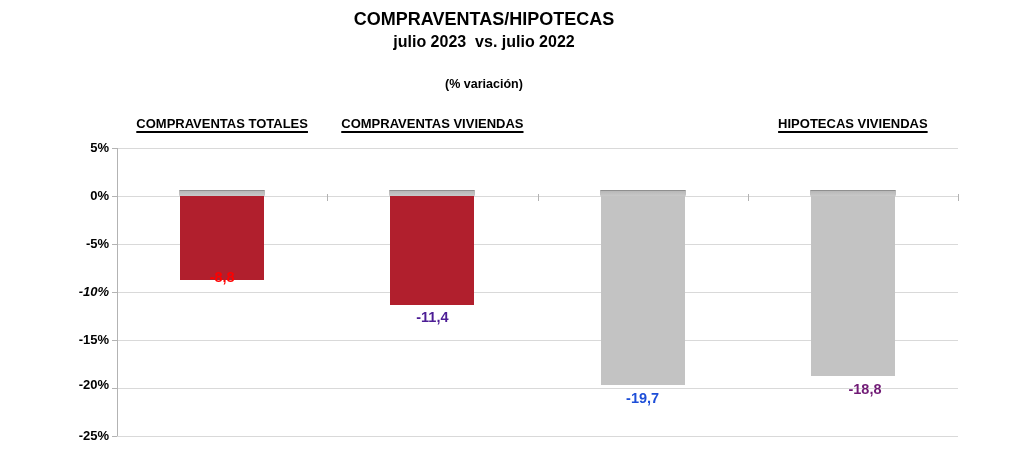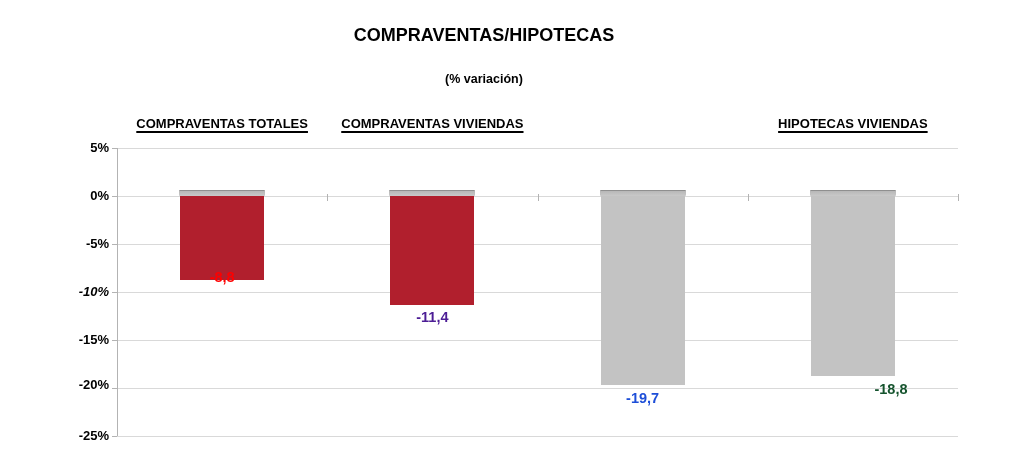--- a/index.html
+++ b/index.html
@@ -5,21 +5,21 @@
   html,body{margin:0;padding:0;background:#ffffff;}
   .page{
     position:relative;
     width:1034px;height:461px;
     background:#ffffff;
     overflow:hidden;
     font-family:"Liberation Sans", sans-serif;
     color:#000;
   }
   .title-block{
-    position:absolute;left:0;top:24px;width:968px;
+    position:absolute;left:0;top:8px;width:968px;
     text-align:center;
   }
   .title{font-size:18px;font-weight:700;line-height:1.25;}
   .subtitle{font-size:16px;font-weight:700;line-height:1.35;white-space:pre-wrap;}
   .note{font-size:12.5px;font-weight:700;line-height:1.4;margin-top:24px;}
   .chart{position:absolute;left:0;top:0;width:1034px;height:461px;}
   .gridline{position:absolute;height:1px;background:#d9d9d9;}
   .tickmark{position:absolute;height:1px;background:#b3b3b3;}
   .vaxis{position:absolute;width:1px;background:#b3b3b3;}
   .cattick{position:absolute;width:1px;background:#b3b3b3;}
@@ -46,20 +46,21 @@
     position:absolute;transform:translateX(-50%);
     font-size:14.5px;font-weight:700;white-space:nowrap;
   }
 </style>
 </head>
 <body>
 
 <div class="page">
   <div class="title-block">
     <div class="title">COMPRAVENTAS/HIPOTECAS</div>
+    <div class="subtitle">julio 2023  vs. julio 2022</div>
     <div class="note">(% variación)</div>
   </div>
   <div class="chart" id="chart">
       <div class="gridline" style="left: 117px; top: 147.5px; width: 841px; background: rgb(217, 217, 217);"></div>
       <div class="tickmark" style="left: 112px; top: 147.5px; width: 5px; background: rgb(179, 179, 179);"></div>
       <div class="ytick" style="left: 9px; top: 139px;">5%</div>
       <div class="gridline" style="left: 117px; top: 195.5px; width: 841px; background: rgb(217, 217, 217);"></div>
       <div class="tickmark" style="left: 112px; top: 195.5px; width: 5px; background: rgb(179, 179, 179);"></div>
       <div class="ytick" style="left: 9px; top: 187px;">0%</div>
       <div class="gridline" style="left: 117px; top: 243.5px; width: 841px; background: rgb(217, 217, 217);"></div>
@@ -89,15 +90,15 @@
       <div class="cat-header" style="left: 432.375px; top: 116px;">COMPRAVENTAS VIVIENDAS</div>
       <div class="bar-cap" style="left: 389.375px; top: 190px; width: 86px;"></div>
       <div class="bar" style="left: 390.375px; top: 196px; width: 84px; height: 109.44px; background: rgb(177, 31, 45);"></div>
       <div class="bar-value" style="left: 432.375px; top: 309px; color: #4c1d95;">-11,4</div>
       <div class="bar-cap" style="left: 599.625px; top: 190px; width: 86px;"></div>
       <div class="bar" style="left: 600.625px; top: 196px; width: 84px; height: 189.12px; background: rgb(195, 195, 195);"></div>
       <div class="bar-value" style="left: 642.625px; top: 390.12px; color: #1d4ed8;">-19,7</div>
       <div class="cat-header" style="left: 852.875px; top: 116px;">HIPOTECAS VIVIENDAS</div>
       <div class="bar-cap" style="left: 809.875px; top: 190px; width: 86px;"></div>
       <div class="bar" style="left: 810.875px; top: 196px; width: 84px; height: 180.48px; background: rgb(195, 195, 195);"></div>
-      <div class="bar-value" style="left: 891px; top: 381.48px; color: #14532d;">-18,8</div>
+      <div class="bar-value" style="left: 865px; top: 381.48px; color: #701a75;">-18,8</div>
     </div>
 </div>
 
 </body></html>

